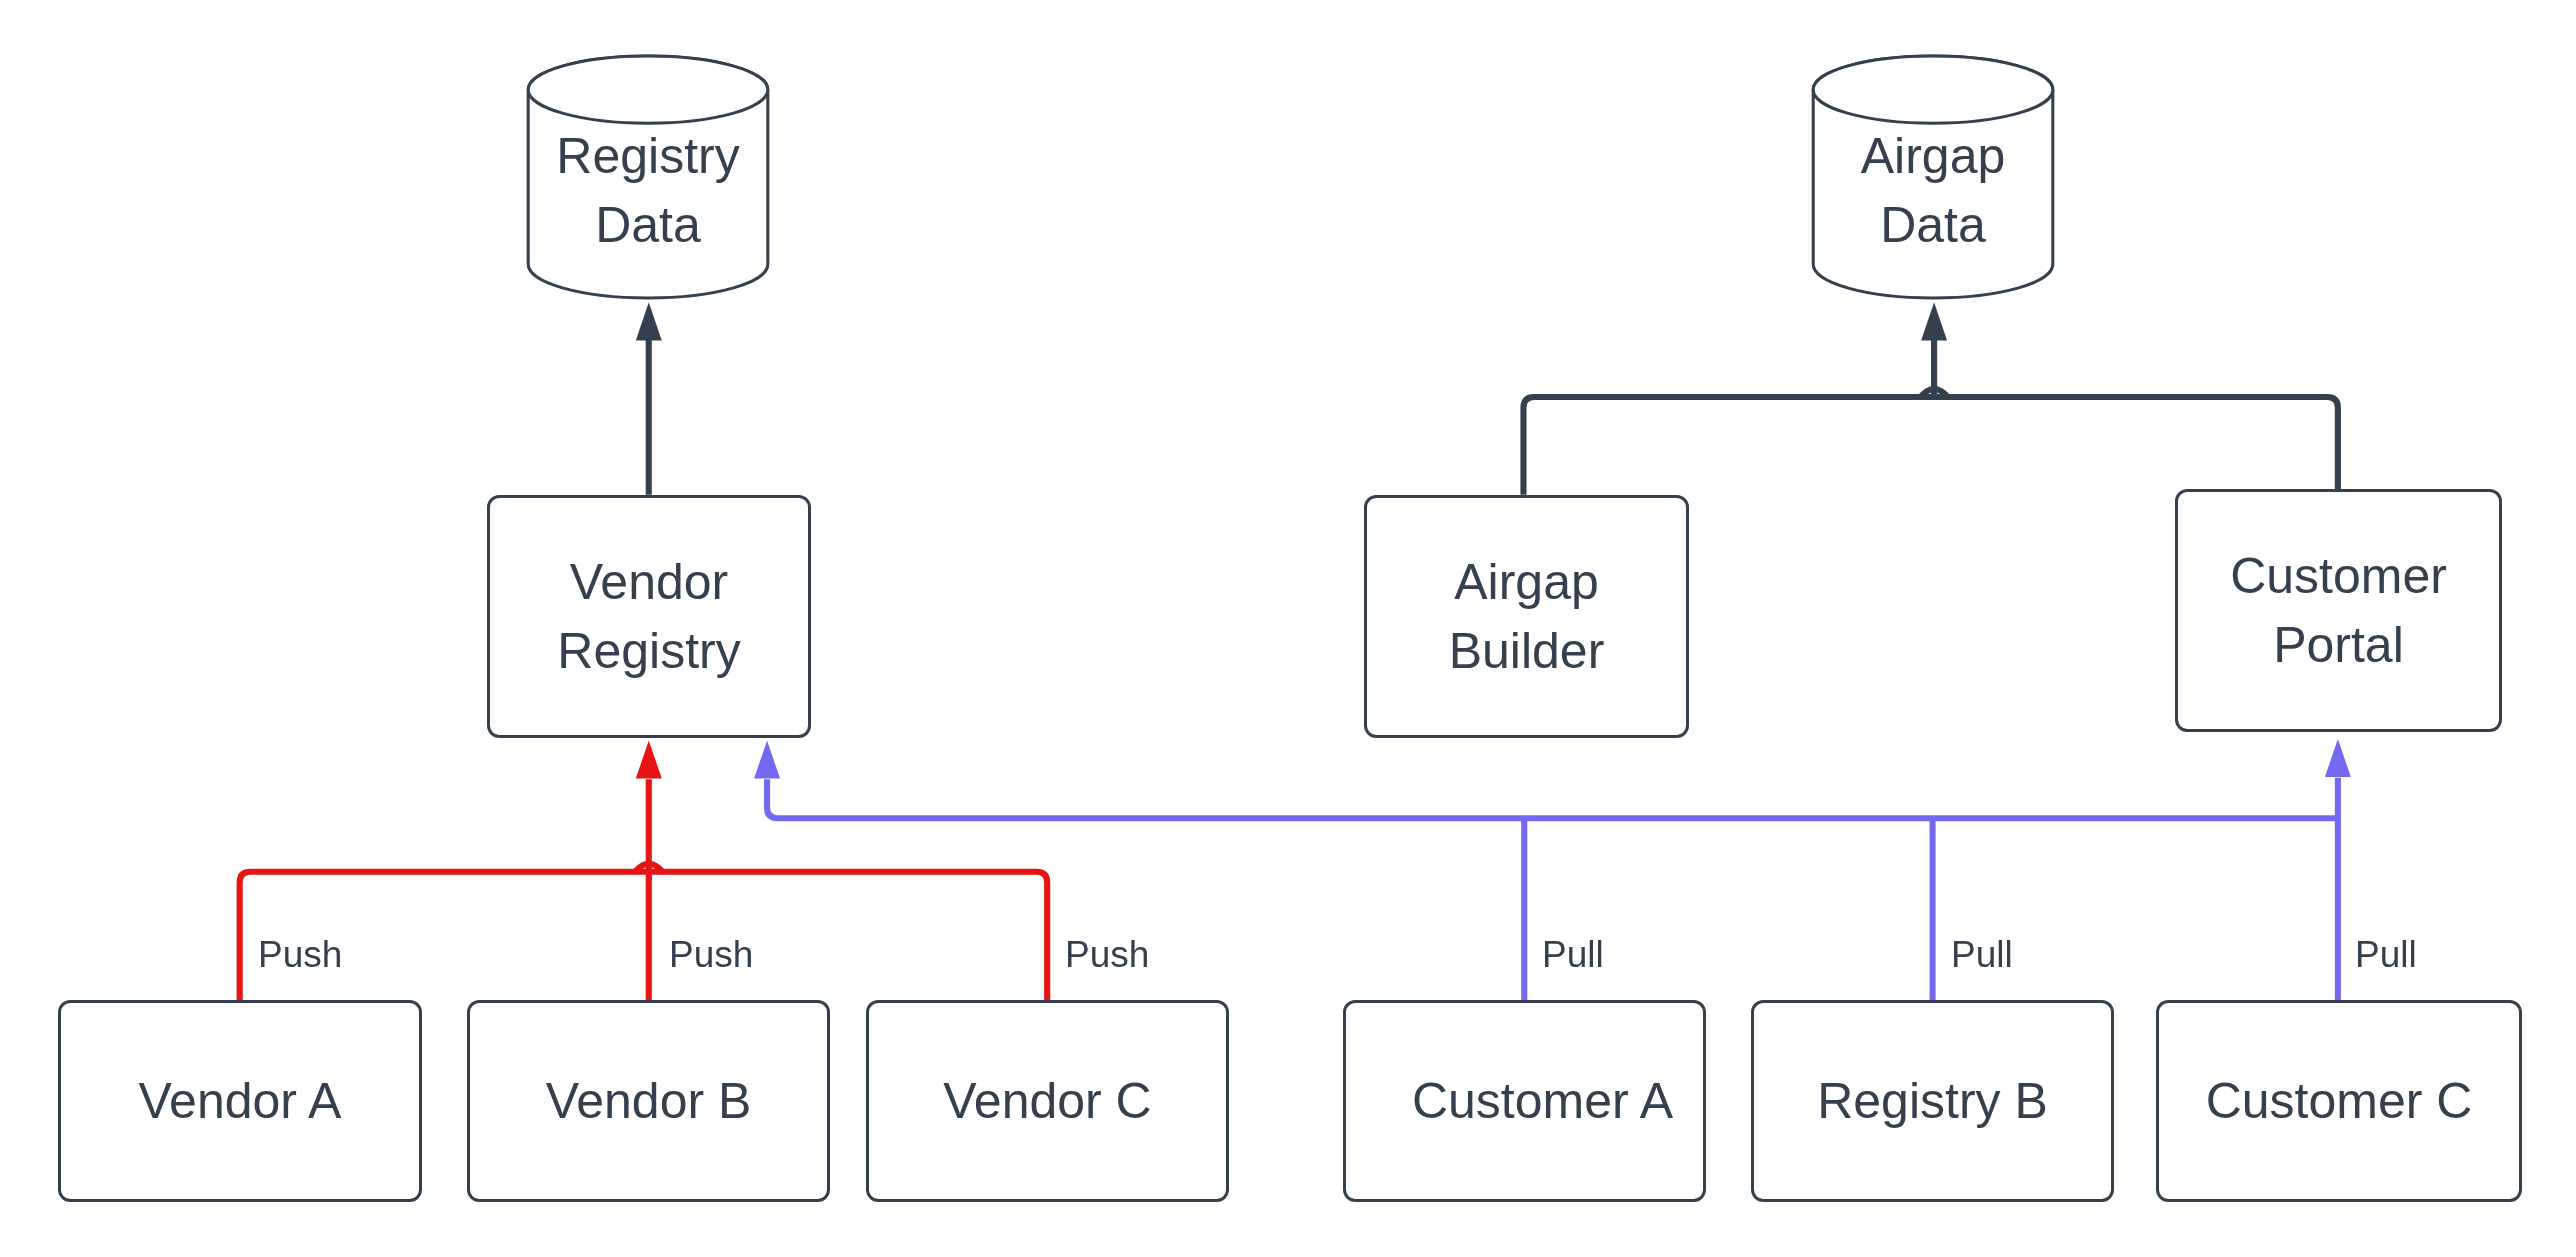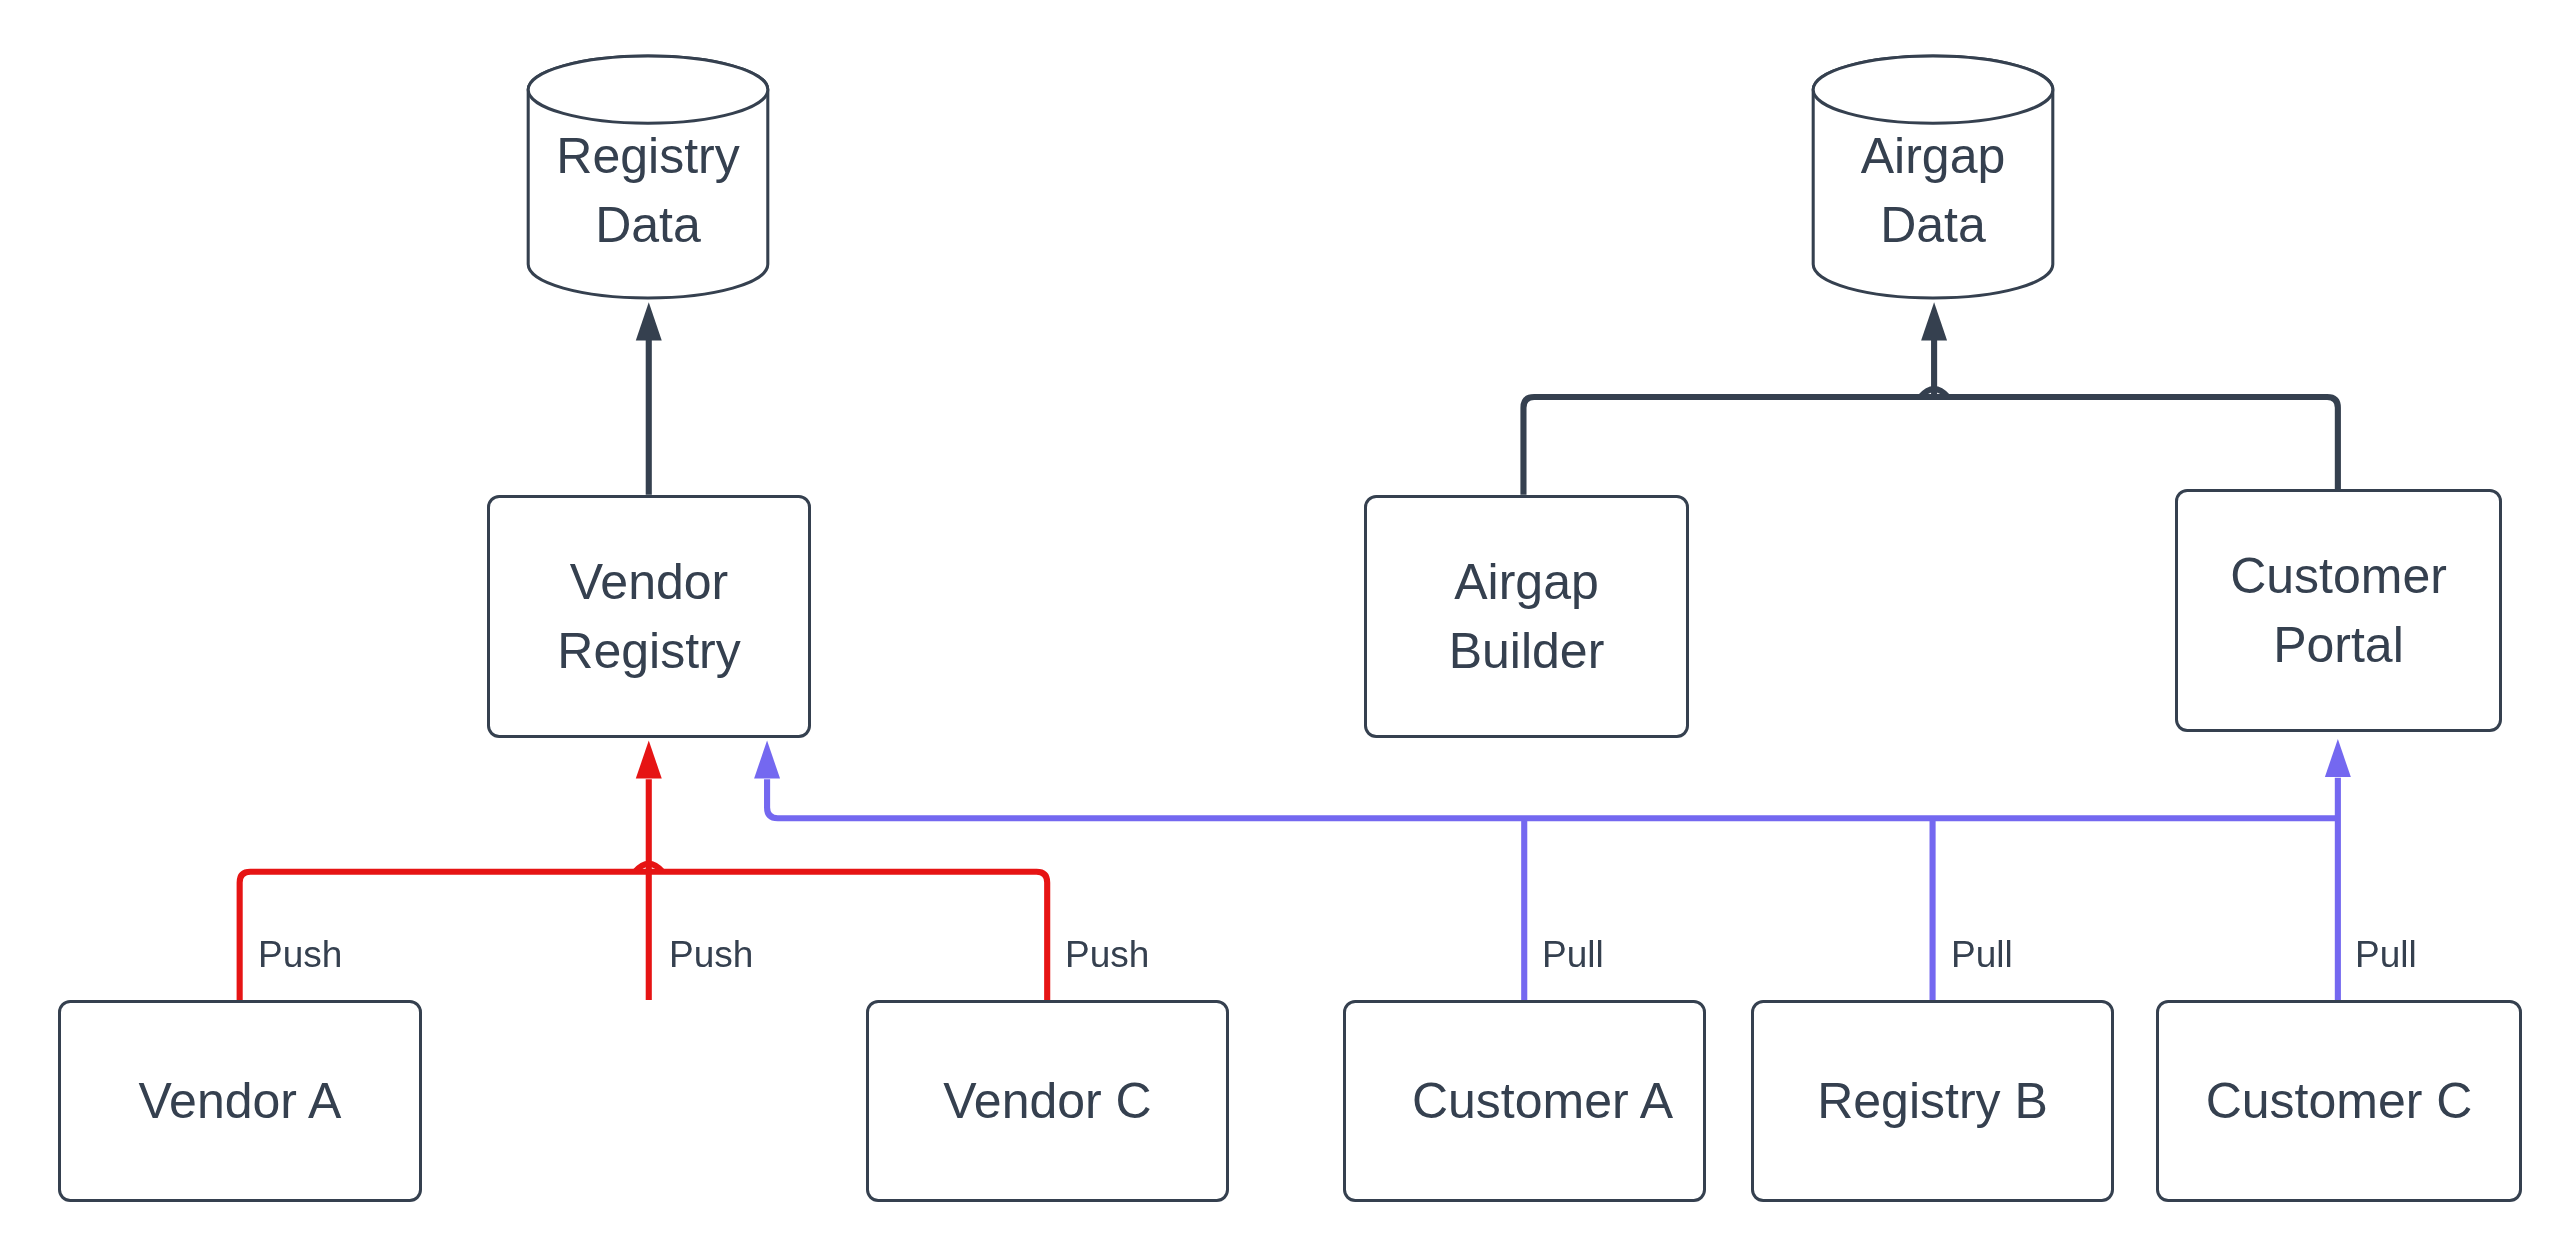--- a/index.html
+++ b/index.html
@@ -109,20 +109,23 @@
 
   <div class="node" style="left:2175px;top:477px;width:327px;height:243px;margin-top:12px;">
     <span>Customer
 Portal</span>
   </div>
 
   <div class="node" style="left:58px;top:1000px;width:364px;height:202px;">
     <span>Vendor A</span>
   </div>
 
+  <div class="node" style="left:467px;top:1000px;width:363px;height:202px;">
+    <span>Vendor B</span>
+  </div>
 
   <div class="node" style="left:866px;top:1000px;width:363px;height:202px;">
     <span>Vendor C</span>
   </div>
 
   <div class="node" style="left:1343px;top:1000px;width:363px;height:202px;padding-left:36px;">
     <span>Customer A</span>
   </div>
 
   <div class="node" style="left:1751px;top:1000px;width:363px;height:202px;">

